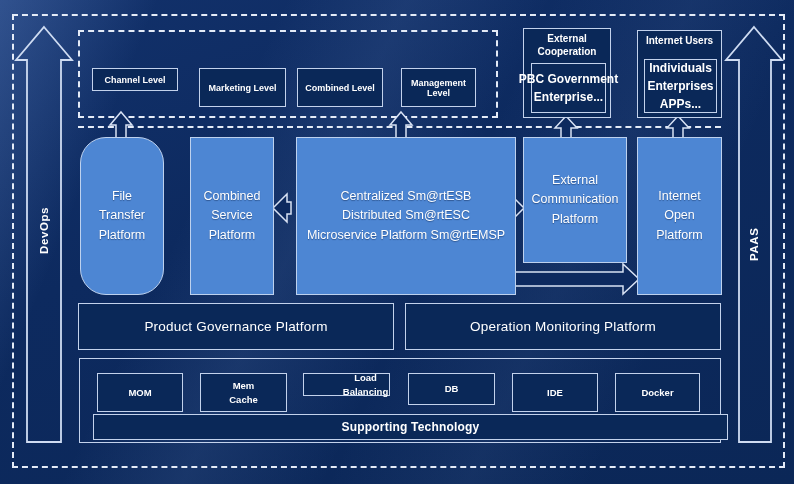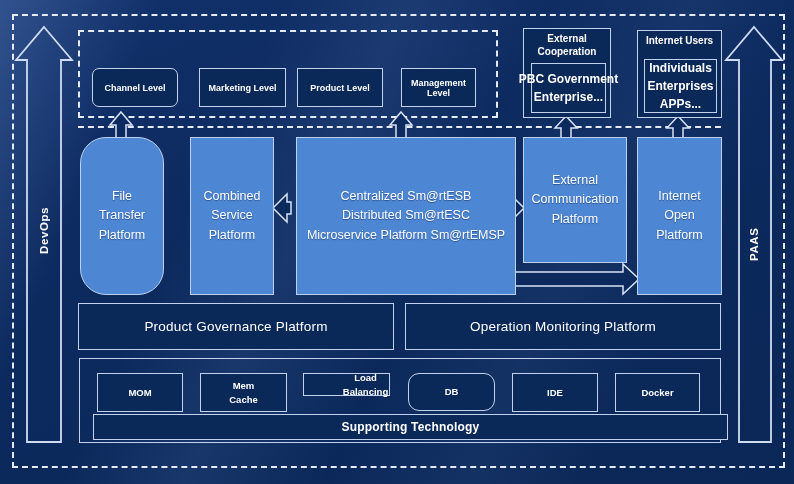--- a/index.html
+++ b/index.html
@@ -73,23 +73,23 @@
       <polygon points="678,116 689,128 683,128 683,139 673,139 673,128 667,128"></polygon>
       <polygon points="273,208 287,194 287,202 291,202 291,214 287,214 287,222"></polygon>
       <polygon points="524,208 510,194 510,202 506,202 506,214 510,214 510,222"></polygon>
       <polygon points="509,272 623,272 623,264 639,279 623,294 623,286 509,286"></polygon>
     </g>
   </svg>
 
   <div class="abs raillabel" style="left:30px;top:185px;width:28px;height:90px;">DevOps</div>
   <div class="abs raillabel" style="left:740px;top:202px;width:28px;height:84px;">PAAS</div>
 
-  <div class="abs box-dark level" style="left:92px;top:68px;width:86px;height:39px;border-radius:7px;">Channel Level</div>
+  <div class="abs box-dark level" style="left:92px;top:68px;width:86px;height:23px;">Channel Level</div>
   <div class="abs box-dark level" style="left:199px;top:68px;width:87px;height:39px;">Marketing Level</div>
-  <div class="abs box-dark level" style="left:297px;top:68px;width:86px;height:39px;">Product Level</div>
+  <div class="abs box-dark level" style="left:297px;top:68px;width:86px;height:39px;">Combined Level</div>
   <div class="abs box-dark level" style="left:401px;top:68px;width:75px;height:39px;">Management Level</div>
 
   <div class="topbox" style="left:523px;top:28px;width:88px;height:90px;">
     <div class="title pre">External
 Cooperation</div>
     <div class="innerbox pre" style="left:7px;top:34px;width:73px;height:48px;">PBC Government
 Enterprise...</div>
   </div>
 
   <div class="topbox" style="left:637px;top:30px;width:85px;height:88px;">
@@ -117,18 +117,18 @@
 
   <div class="abs box-dark gov" style="left:78px;top:303px;width:316px;height:47px;">Product Governance Platform</div>
   <div class="abs box-dark gov" style="left:405px;top:303px;width:316px;height:47px;">Operation Monitoring Platform</div>
 
   <div class="abs" style="left:79px;top:358px;width:642px;height:85px;border:1.5px solid #c3d2ec;z-index:3;"></div>
   <div class="abs box-dark tech" style="left:97px;top:373px;width:86px;height:39px;">MOM</div>
   <div class="abs box-dark tech pre" style="left:200px;top:373px;width:87px;height:39px;text-align:center;">Mem
 Cache</div>
   <div class="abs box-dark tech pre" style="left:303px;top:373px;width:87px;height:23px;padding-left:38px;">Load
 Balancing</div>
-  <div class="abs box-dark tech" style="left:408px;top:373px;width:87px;height:38px;border-radius:11px;">DB</div>
+  <div class="abs box-dark tech" style="left:408px;top:373px;width:87px;height:32px;">DB</div>
   <div class="abs box-dark tech" style="left:512px;top:373px;width:86px;height:39px;">IDE</div>
   <div class="abs box-dark tech" style="left:615px;top:373px;width:85px;height:39px;">Docker</div>
   <div class="abs box-dark bar" style="left:93px;top:414px;width:635px;height:26px;z-index:4;">Supporting Technology</div>
 
 </div>
 
 </body></html>

